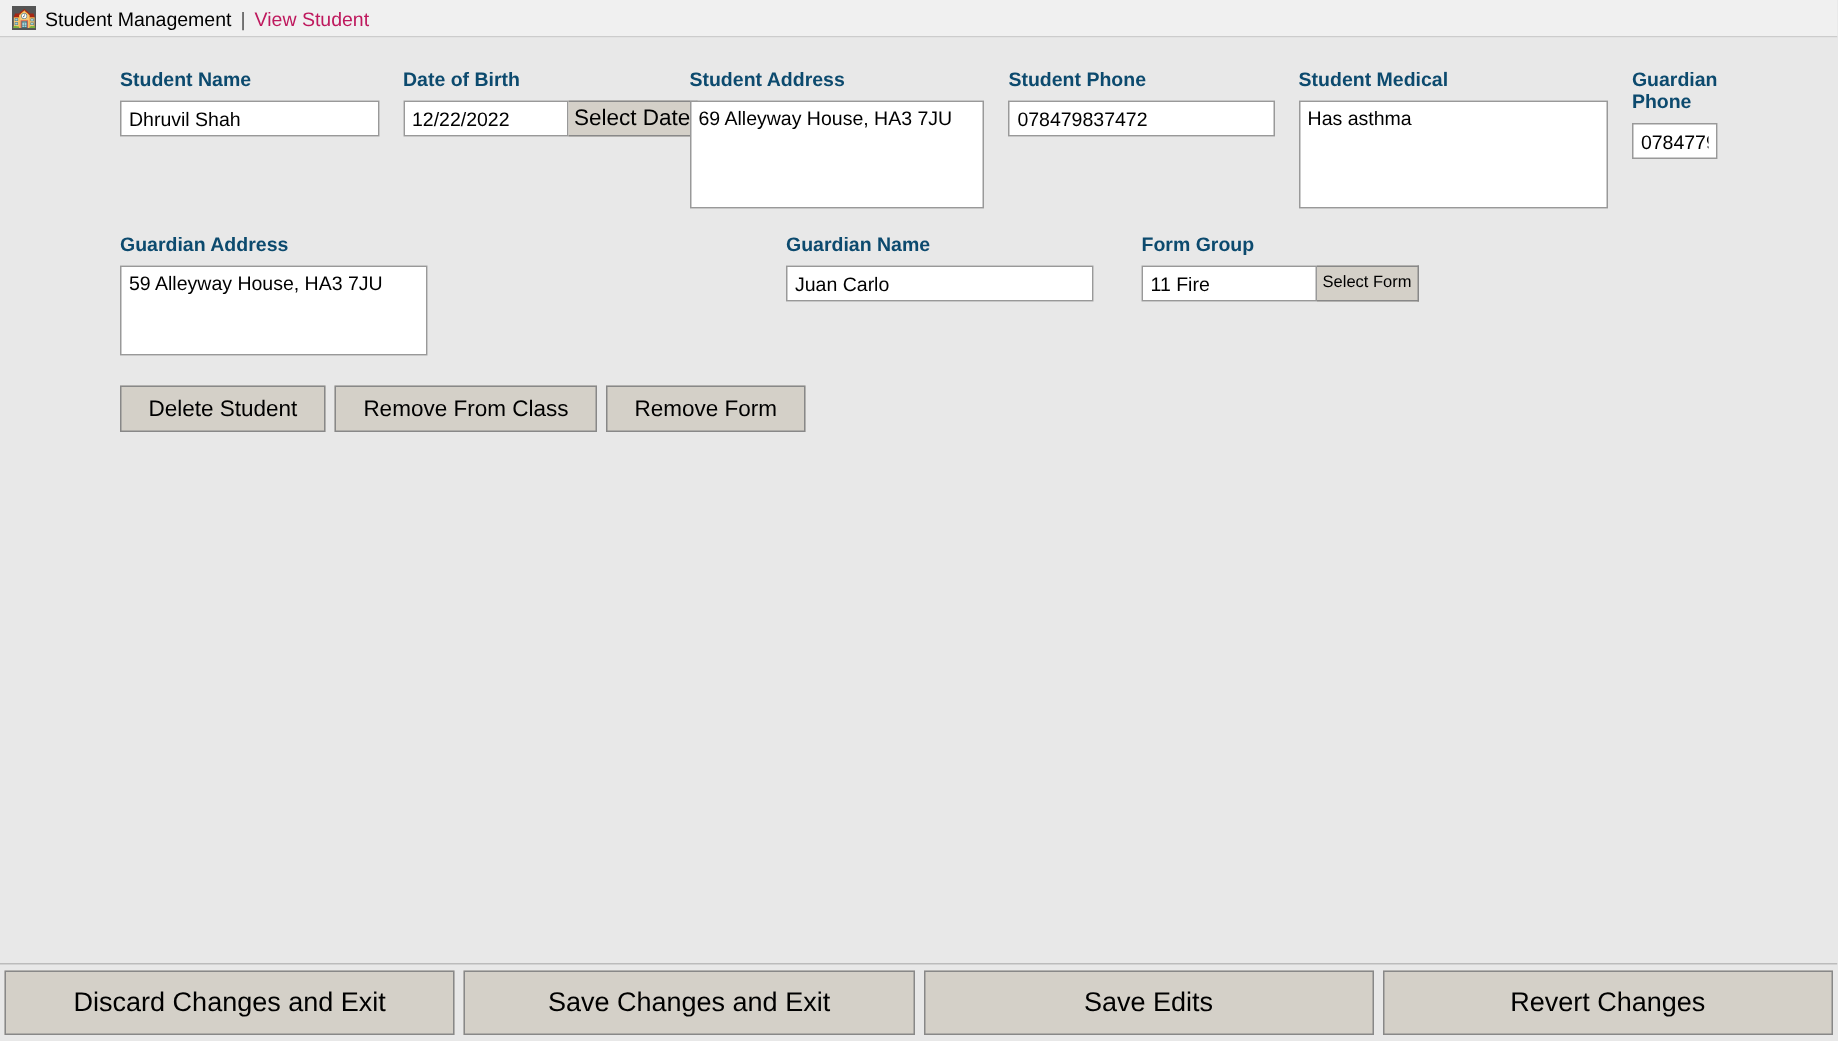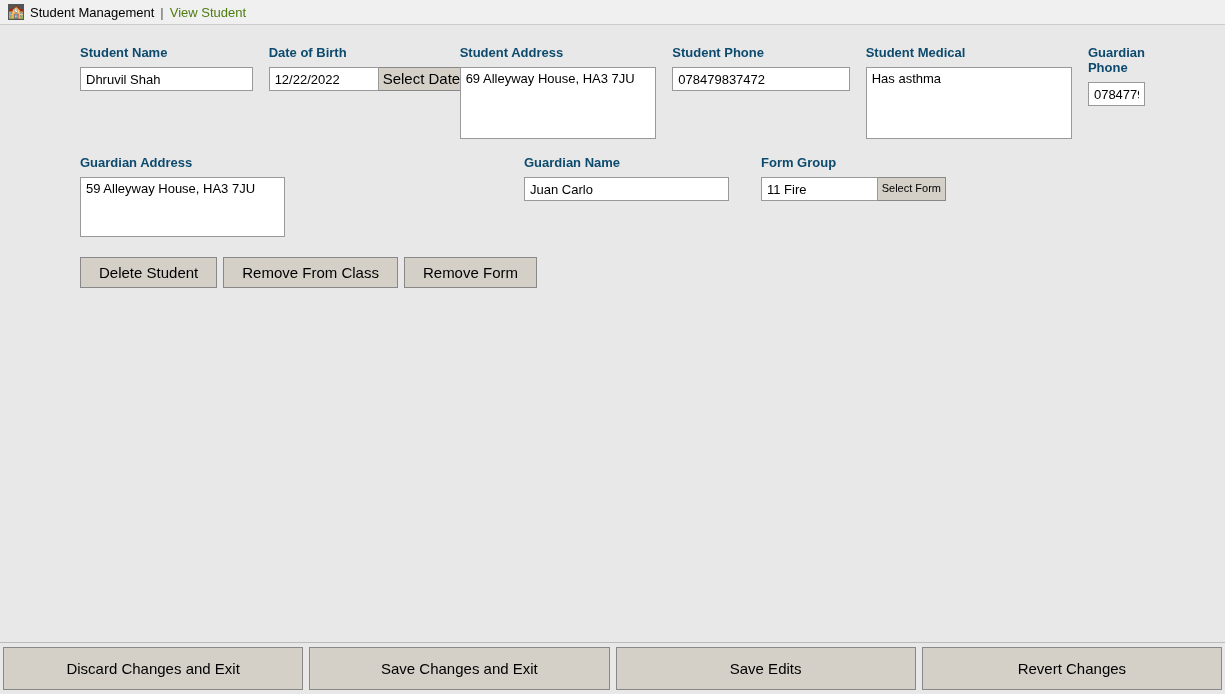--- a/index.html
+++ b/index.html
@@ -30,21 +30,21 @@
       background: #555;
       display: inline-block;
     }
     .title-bar .title-text {
       color: #000;
     }
     .title-bar .separator {
       color: #555;
     }
     .title-bar .view-link {
-      color: #4d7c0f;
+      color: #be185d;
       text-decoration: none;
     }
 
     
     .main-content {
       flex: 1;
       padding: 20px 80px 20px 80px;
       background: #e8e8e8;
       overflow: hidden;
     }
@@ -204,21 +204,21 @@
       background: #e8e8e8;
       border-top: 1px solid #bbb;
       display: flex;
       height: 52px;
     }
 
     .bottom-btn {
       flex: 1;
       border: 1px solid #888;
       background: #d4d0c8;
-      font-size: 15px;
+      font-size: 18px;
       font-family: inherit;
       cursor: pointer;
       display: flex;
       align-items: center;
       justify-content: center;
       text-align: center;
       border-radius: 0;
       margin: 4px 3px;
     }
 

